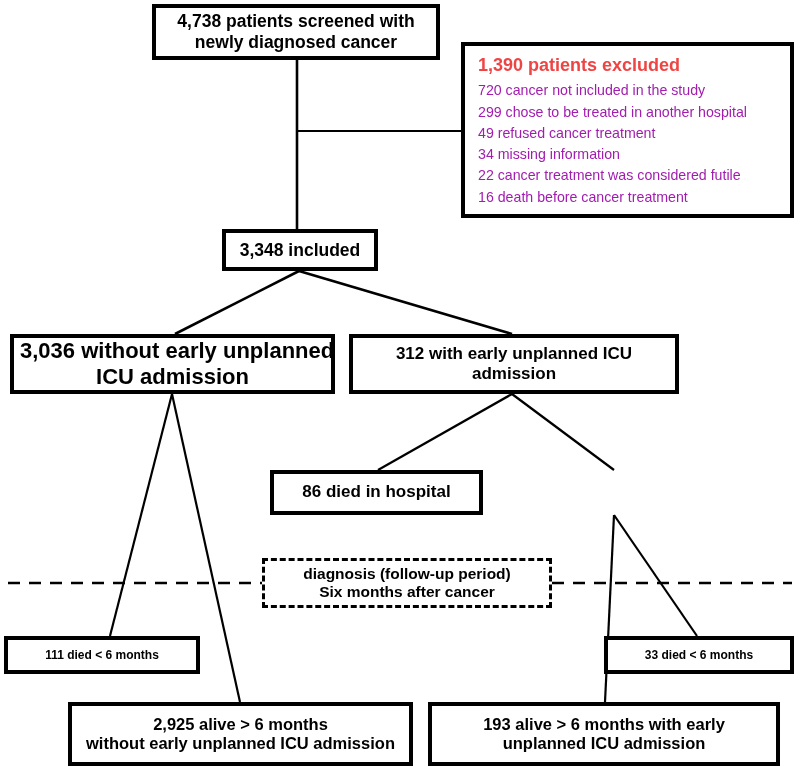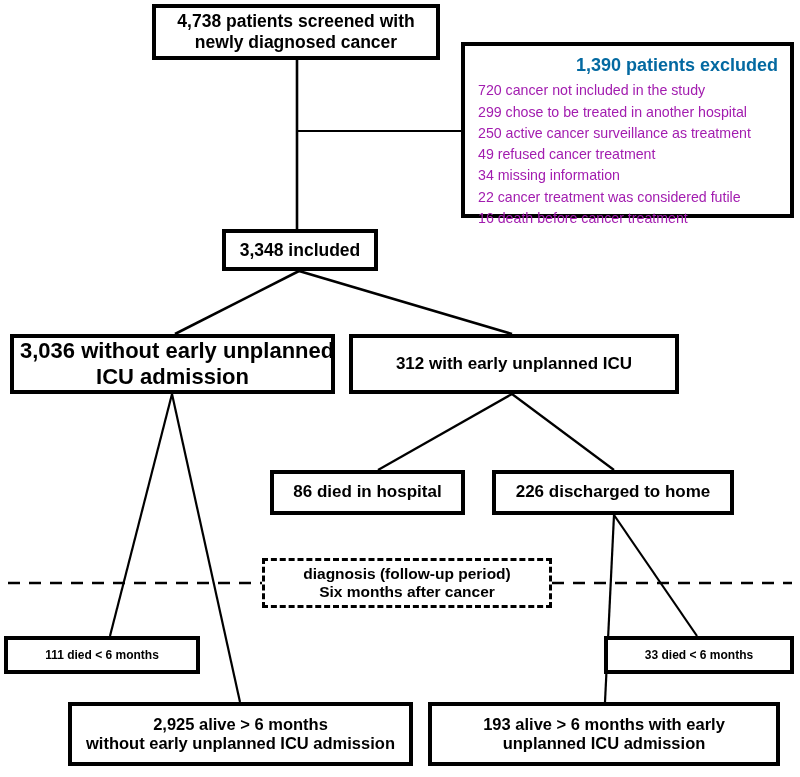--- a/index.html
+++ b/index.html
@@ -43,35 +43,34 @@
   .node-inner { width: 100%; padding: 0 6px; box-sizing: border-box; }
 
   
   #node-screened  { left: 152px; top: 4px;   width: 288px; height: 56px;  font-size: 17.5px; }
   #node-excluded  { left: 461px; top: 42px;  width: 333px; height: 176px;
                     display: block; text-align: left; font-weight: normal;
                     padding: 9px 12px 6px 13px; }
   #node-included  { left: 222px; top: 229px; width: 156px; height: 42px;  font-size: 17.5px; }
   #node-without   { left: 10px;  top: 334px; width: 325px; height: 60px;  font-size: 22px; }
   #node-with      { left: 349px; top: 334px; width: 330px; height: 60px;  font-size: 17px; }
-  #node-died-hosp { left: 270px; top: 470px; width: 195px; height: 45px;  font-size: 17px; }
+  #node-died-hosp { left: 270px; top: 470px; width: 213px; height: 45px;  font-size: 17px; }
   #node-discharged{ left: 492px; top: 470px; width: 242px; height: 45px;  font-size: 17px; }
   #node-sixmonths { left: 262px; top: 558px; width: 290px; height: 50px;  font-size: 15.5px;
                     border: 3px dashed #000000; }
   #node-died111   { left: 4px;   top: 636px; width: 196px; height: 38px;  font-size: 12px; justify-content: center; }
   #node-died33    { left: 604px; top: 636px; width: 190px; height: 38px;  font-size: 12px; }
   #node-alive2925 { left: 68px;  top: 702px; width: 345px; height: 64px;  font-size: 16.5px; }
   #node-alive193  { left: 428px; top: 702px; width: 352px; height: 64px;  font-size: 16.5px; }
 
   .excl-title {
     font-weight: bold;
     font-size: 18px;
     margin: 0 0 4px 0;
-    color: #0369a1;
-    text-align: right;
+    color: #ef4444;
   }
   .excl-list {
     list-style: none;
     margin: 0;
     padding: 0;
     font-size: 14.2px;
     font-weight: normal;
     line-height: 1.50;
     color: #a21caf;
   }
@@ -109,21 +108,20 @@
       <span class="line">4,738 patients screened with</span>
       <span class="line">newly diagnosed cancer</span>
     </div>
   </div>
 
   <div class="node" id="node-excluded">
     <div class="excl-title">1,390 patients excluded</div>
     <ul class="excl-list">
       <li>720 cancer not included in the study</li>
       <li>299 chose to be treated in another hospital</li>
-      <li>250 active cancer surveillance as treatment</li>
       <li>49 refused cancer treatment</li>
       <li>34 missing information</li>
       <li>22 cancer treatment was considered futile</li>
       <li>16 death before cancer treatment</li>
     </ul>
   </div>
 
   <div class="node" id="node-included">
     <div class="node-inner">
       <span class="line">3,348 included</span>
@@ -133,34 +131,30 @@
   <div class="node" id="node-without">
     <div class="node-inner">
       <span class="line">3,036 without early unplanned</span>
       <span class="line">ICU admission</span>
     </div>
   </div>
 
   <div class="node" id="node-with">
     <div class="node-inner">
       <span class="line">312 with early unplanned ICU</span>
+      <span class="line">admission</span>
     </div>
   </div>
 
   <div class="node" id="node-died-hosp">
     <div class="node-inner">
       <span class="line">86 died in hospital</span>
     </div>
   </div>
 
-  <div class="node" id="node-discharged">
-    <div class="node-inner">
-      <span class="line">226 discharged to home</span>
-    </div>
-  </div>
 
   <div class="node" id="node-sixmonths">
     <div class="node-inner">
       <span class="line">diagnosis (follow-up period)</span>
       <span class="line">Six months after cancer</span>
     </div>
   </div>
 
   <div class="node" id="node-died111">
     <div class="node-inner">

